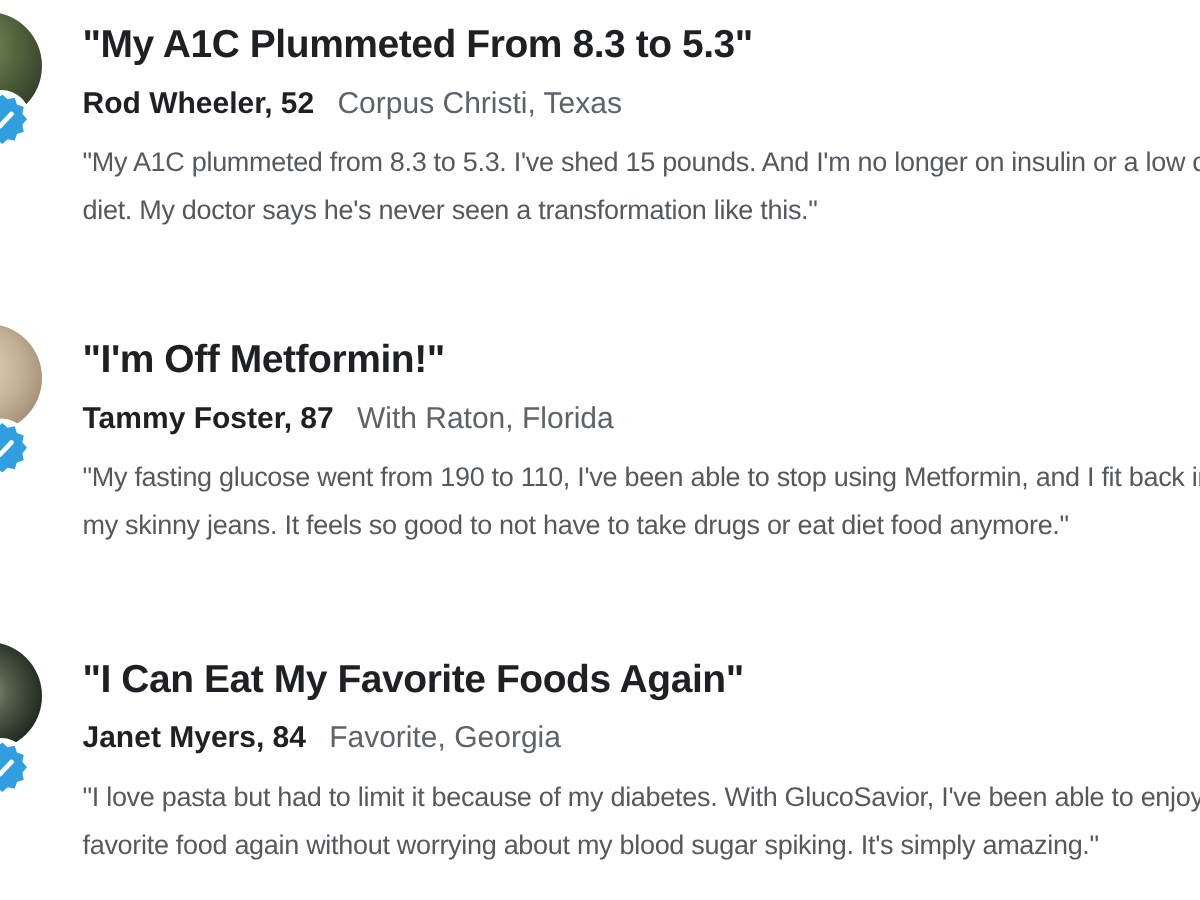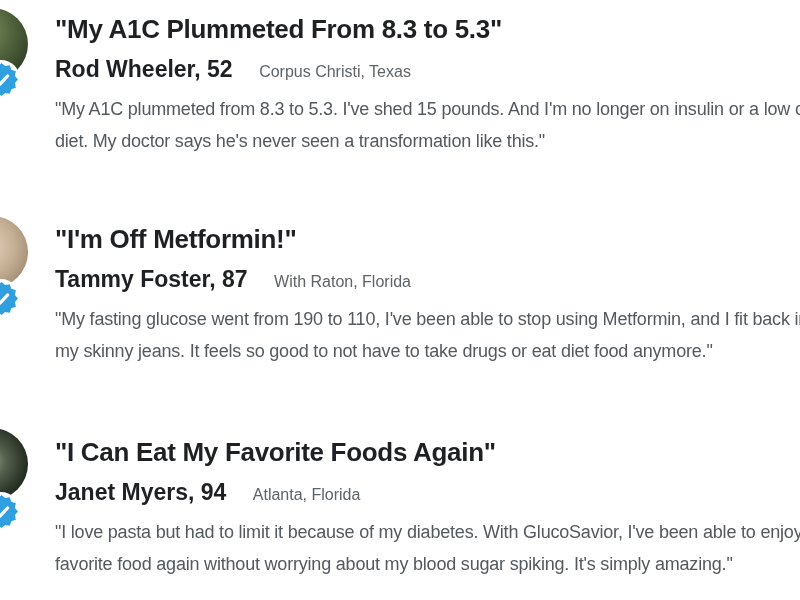--- a/index.html
+++ b/index.html
@@ -62,29 +62,29 @@
     letter-spacing: -0.3px;
     color: #1e2023;
     white-space: nowrap;
   }
   .name-row {
     margin-top: 13px;
     line-height: 24px;
     white-space: nowrap;
   }
   .person-name {
-    font-size: 23px;
+    font-size: 20px;
     font-weight: 700;
     color: #1e2023;
   }
   .person-location {
-    font-size: 16px;
+    font-size: 20px;
     font-weight: 400;
     color: #5d6368;
-    margin-left: 22px;
+    margin-left: 11px;
   }
   .quote {
     margin-top: 9px;
     font-size: 18px;
     line-height: 32px;
     letter-spacing: -0.2px;
     color: #54595e;
   }
   .quote-line { white-space: nowrap; }
 </style>
@@ -137,22 +137,22 @@
     </div>
     <div class="quote">
       <div class="quote-line">"My fasting glucose went from 190 to 110, I've been able to stop using Metformin, and I fit back into</div>
       <div class="quote-line">my skinny jeans. It feels so good to not have to take drugs or eat diet food anymore."</div>
     </div>
   </div>
 
   <div class="testimonial t3">
     <div class="headline">"I Can Eat My Favorite Foods Again"</div>
     <div class="name-row">
-      <span class="person-name">Janet Myers, 94</span>
-      <span class="person-location">Atlanta, Florida</span>
+      <span class="person-name">Janet Myers, 84</span>
+      <span class="person-location">Favorite, Georgia</span>
     </div>
     <div class="quote">
       <div class="quote-line">"I love pasta but had to limit it because of my diabetes. With GlucoSavior, I've been able to enjoy my</div>
       <div class="quote-line">favorite food again without worrying about my blood sugar spiking. It's simply amazing."</div>
     </div>
   </div>
 
 </div>
 
 </body></html>

